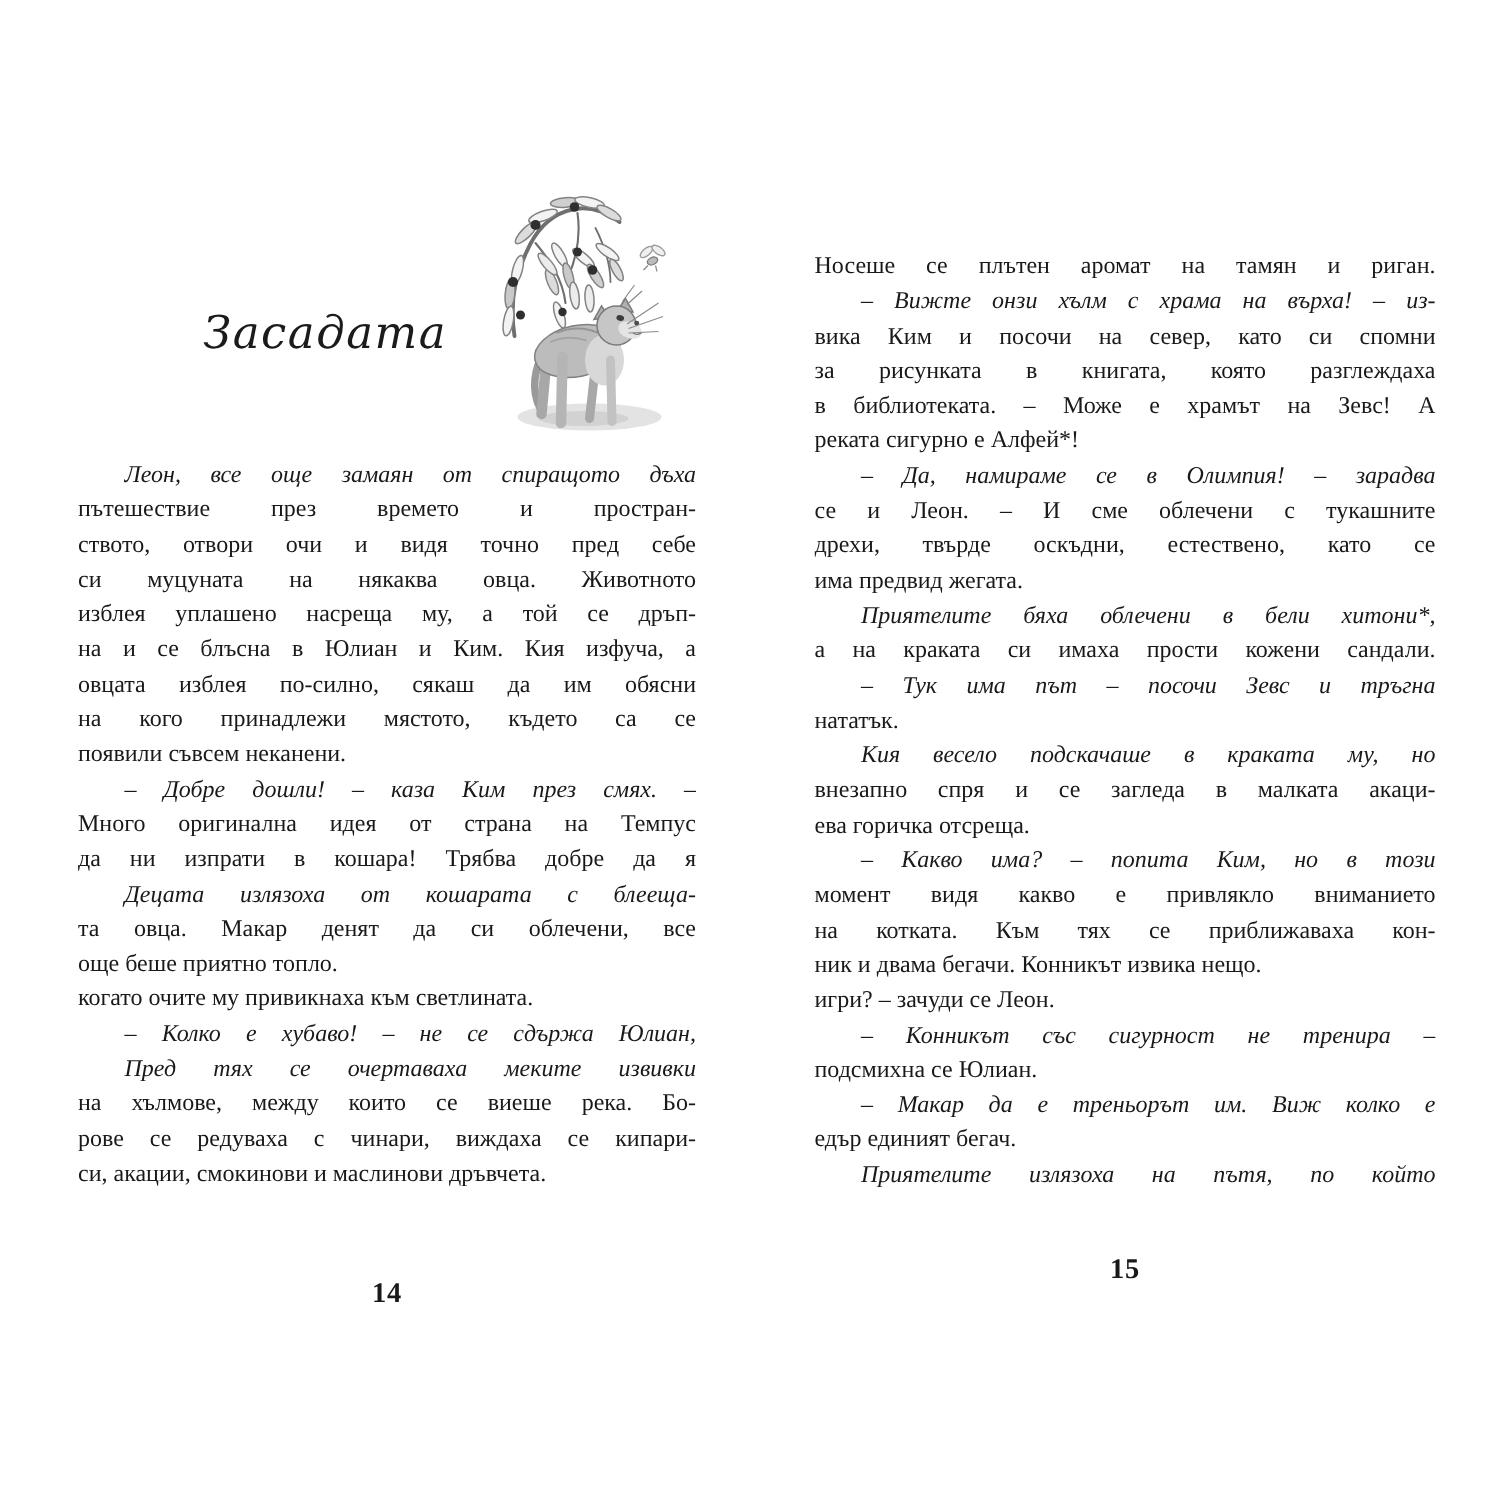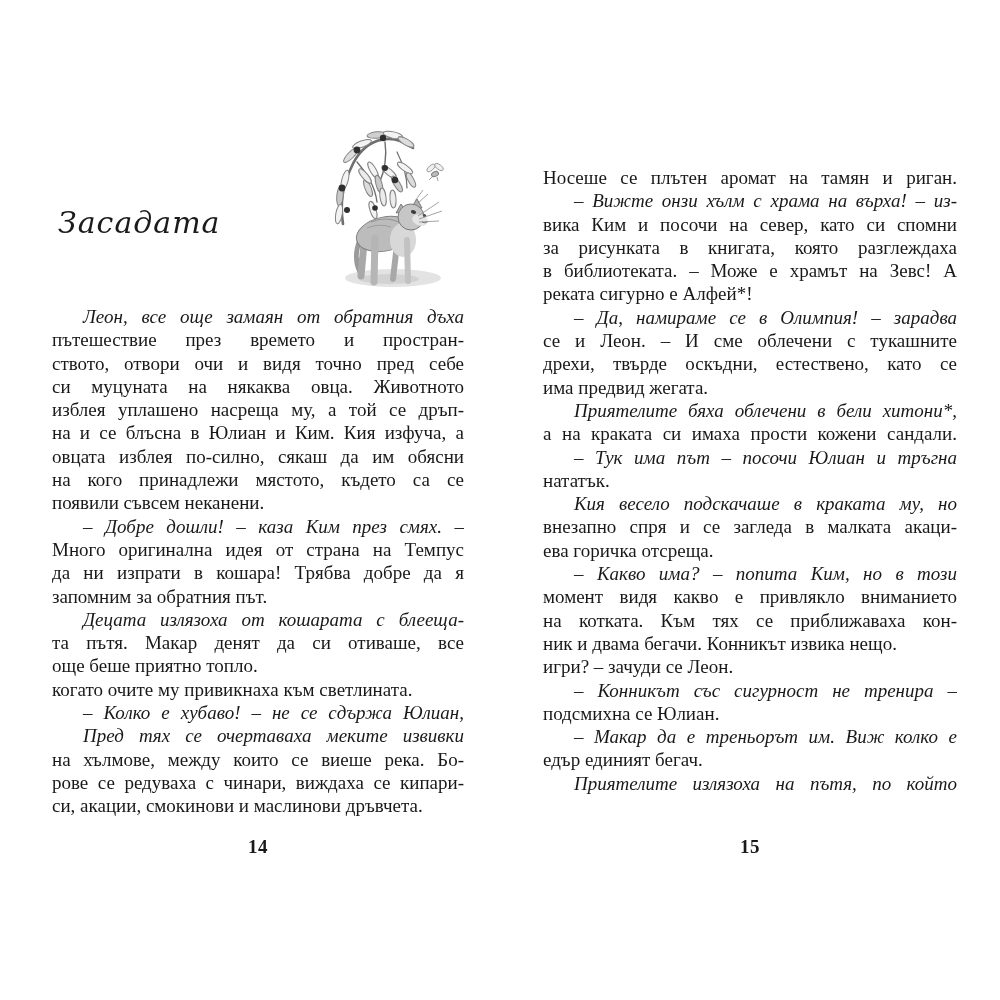--- a/index.html
+++ b/index.html
@@ -20,53 +20,54 @@
     left: 58px; top: 204px;
     width: 240px;
     margin: 0;
     font-family: "DejaVu Serif", serif;
     font-style: italic;
     font-weight: 500;
     font-size: 30px;
     line-height: 38px;
     letter-spacing: 1px;
     color: #1b1b1b;
+    text-align: right;
   }
 
   .illustration {
     position: absolute;
     left: 327px; top: 122px;
     width: 142px; height: 174px;
   }
 
   .text-block { position: absolute; }
   .page-left  .text-block { left: 52px;  top: 305px; width: 412px; }
   .page-right .text-block { left: 43px;  top: 166px; width: 414px; }
 
   .line {
-    font-size: 19px;
+    font-size: 16px;
     line-height: 23.3px;
     height: 23.3px;
     text-align: justify;
     text-align-last: justify;
     overflow: hidden;
     white-space: nowrap;
   }
   .line.end    { text-align-last: left; }
   .line.indent { text-indent: 31px; font-style: italic; }
 
   .page-number {
     position: absolute;
     top: 836px;
     font-size: 19px;
     font-weight: bold;
     text-align: center;
     letter-spacing: 0.5px;
   }
-  .page-left  .page-number { left: 52px; width: 412px; }
+  .page-left  .page-number { left: 52px; width: 412px; margin-top: 16px; }
   .page-right .page-number { left: 43px; width: 414px; }
 </style>
 </head>
 <body>
 
 <div class="page page-left">
 
   <h1 class="chapter-title">Засадата</h1>
 
   <div class="illustration">
@@ -144,35 +145,34 @@
         <ellipse cx="104" cy="46" rx="5" ry="2.4" fill="#efefef" stroke="#999999" stroke-width="0.9" transform="rotate(-40 104 46)"></ellipse>
         <ellipse cx="112" cy="45" rx="5" ry="2.4" fill="#efefef" stroke="#999999" stroke-width="0.9" transform="rotate(35 112 45)"></ellipse>
         <ellipse cx="108" cy="52" rx="3.6" ry="2.4" fill="#bbbbbb" stroke="#777777" stroke-width="0.9" transform="rotate(-25 108 52)"></ellipse>
         <line x1="105" y1="55" x2="102" y2="58" stroke="#888888" stroke-width="0.8"></line>
         <line x1="110" y1="55" x2="111" y2="59" stroke="#888888" stroke-width="0.8"></line>
       </g>
     </svg>
   </div>
 
   <div class="text-block" id="left-text">
-      <div class="line indent">Леон, все още замаян от обратния дъха</div>
+      <div class="line indent">Леон, все още замаян от спиращото дъха</div>
       <div class="line">пътешествие през времето и простран-</div>
       <div class="line">ството, отвори очи и видя точно пред себе</div>
       <div class="line">си муцуната на някаква овца. Животното</div>
       <div class="line">изблея уплашено насреща му, а той се дръп-</div>
       <div class="line">на и се блъсна в Юлиан и Ким. Кия изфуча, а</div>
       <div class="line">овцата изблея по-силно, сякаш да им обясни</div>
       <div class="line">на кого принадлежи мястото, където са се</div>
       <div class="line end">появили съвсем неканени.</div>
       <div class="line indent">– Добре дошли! – каза Ким през смях. –</div>
       <div class="line">Много оригинална идея от страна на Темпус</div>
       <div class="line">да ни изпрати в кошара! Трябва добре да я</div>
-      <div class="line end">запомним за обратния път.</div>
       <div class="line indent">Децата излязоха от кошарата с блееща-</div>
-      <div class="line">та пътя. Макар денят да си отиваше, все</div>
+      <div class="line">та овца. Макар денят да си облечени, все</div>
       <div class="line end">още беше приятно топло.</div>
       <div class="line end">когато очите му привикнаха към светлината.</div>
       <div class="line indent">– Колко е хубаво! – не се сдържа Юлиан,</div>
       <div class="line indent">Пред тях се очертаваха меките извивки</div>
       <div class="line">на хълмове, между които се виеше река. Бо-</div>
       <div class="line">рове се редуваха с чинари, виждаха се кипари-</div>
       <div class="line end">си, акации, смокинови и маслинови дръвчета.</div>
     </div>
   <div class="page-number">14</div>
 </div>
@@ -184,21 +184,21 @@
       <div class="line">вика Ким и посочи на север, като си спомни</div>
       <div class="line">за рисунката в книгата, която разглеждаха</div>
       <div class="line">в библиотеката. – Може е храмът на Зевс! А</div>
       <div class="line end">реката сигурно е Алфей*!</div>
       <div class="line indent">– Да, намираме се в Олимпия! – зарадва</div>
       <div class="line">се и Леон. – И сме облечени с тукашните</div>
       <div class="line">дрехи, твърде оскъдни, естествено, като се</div>
       <div class="line end">има предвид жегата.</div>
       <div class="line indent">Приятелите бяха облечени в бели хитони*,</div>
       <div class="line">а на краката си имаха прости кожени сандали.</div>
-      <div class="line indent">– Тук има път – посочи Юлиан и тръгна</div>
+      <div class="line indent">– Тук има път – посочи Зевс и тръгна</div>
       <div class="line end">нататък.</div>
       <div class="line indent">Кия весело подскачаше в краката му, но</div>
       <div class="line">внезапно спря и се загледа в малката акаци-</div>
       <div class="line end">ева горичка отсреща.</div>
       <div class="line indent">– Какво има? – попита Ким, но в този</div>
       <div class="line">момент видя какво е привлякло вниманието</div>
       <div class="line">на котката. Към тях се приближаваха кон-</div>
       <div class="line end">ник и двама бегачи. Конникът извика нещо.</div>
       <div class="line end">игри? – зачуди се Леон.</div>
       <div class="line indent">– Конникът със сигурност не тренира –</div>

